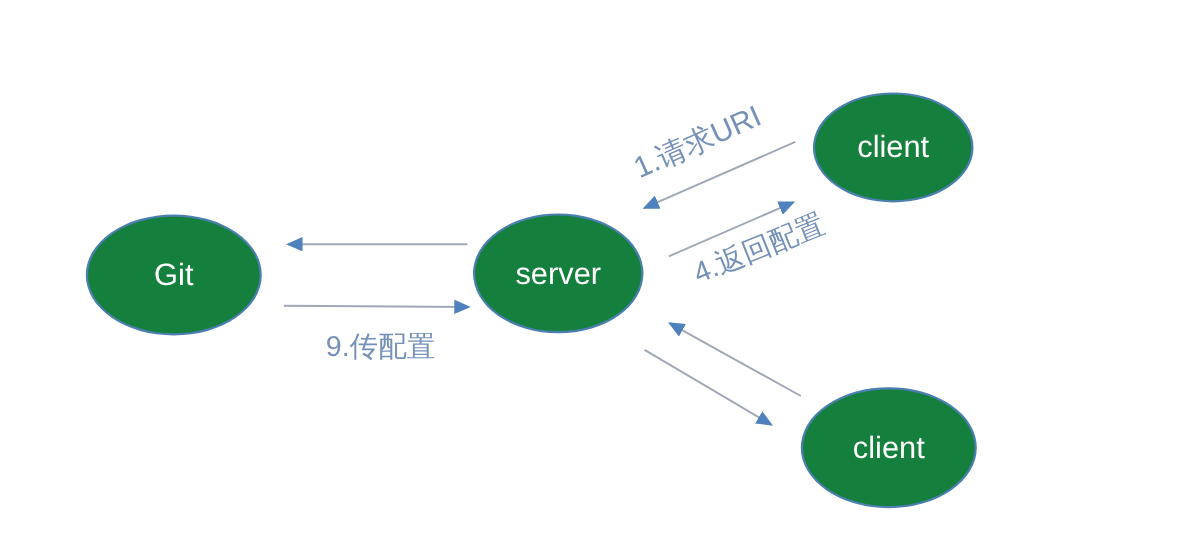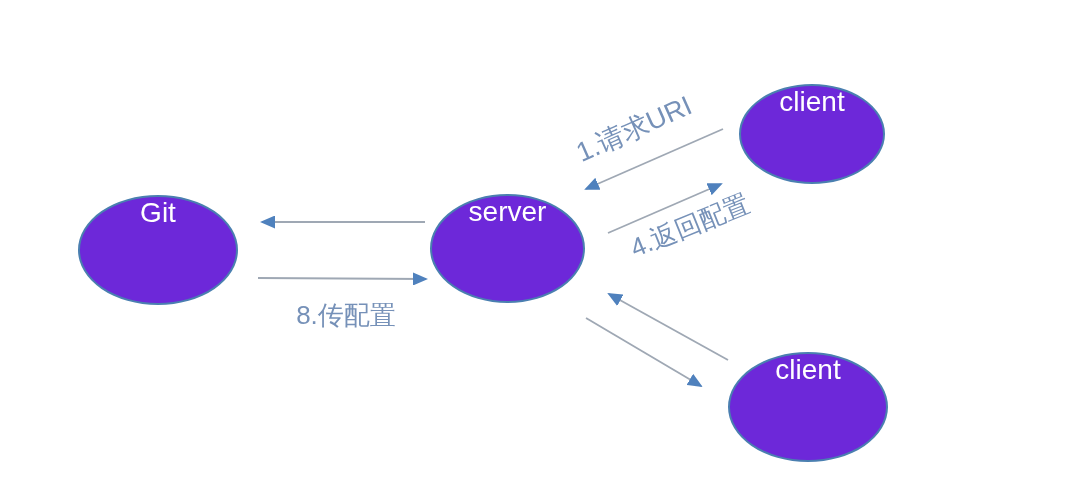--- a/index.html
+++ b/index.html
@@ -20,25 +20,25 @@
     left: 0; top: 0;
     width: 1080px;
     height: 504px;
   }
   .wires line {
     stroke: #9fa8b4;
     stroke-width: 1.8;
   }
   .node {
     position: absolute;
-    background: #6d28d9;
+    background: #15803d;
     border: 2px solid #4a7fb0;
     border-radius: 50%;
     display: flex;
-    align-items: flex-start;
+    align-items: center;
     justify-content: center;
     color: #ffffff;
     font-size: 28px;
     box-sizing: border-box;
   }
   .node-git    { left: 78px;  top: 195px; width: 160px; height: 110px; }
   .node-server { left: 430px; top: 194px; width: 155px; height: 109px; }
   .node-client-top    { left: 739px; top: 84px;  width: 146px; height: 100px; }
   .node-client-bottom { left: 728px; top: 352px; width: 160px; height: 110px; }
   .edge-label {
@@ -86,17 +86,17 @@
     <span>client</span>
   </div>
 
   <div class="node node-client-bottom">
     <span>client</span>
   </div>
 
   <div class="edge-label rot24 lbl-request">1.请求URI</div>
 
 
-  <div class="edge-label lbl-push">8.传配置</div>
+  <div class="edge-label lbl-push">9.传配置</div>
 
   <div class="edge-label rot22 lbl-return">4.返回配置</div>
 
 </div>
 
 </body></html>

